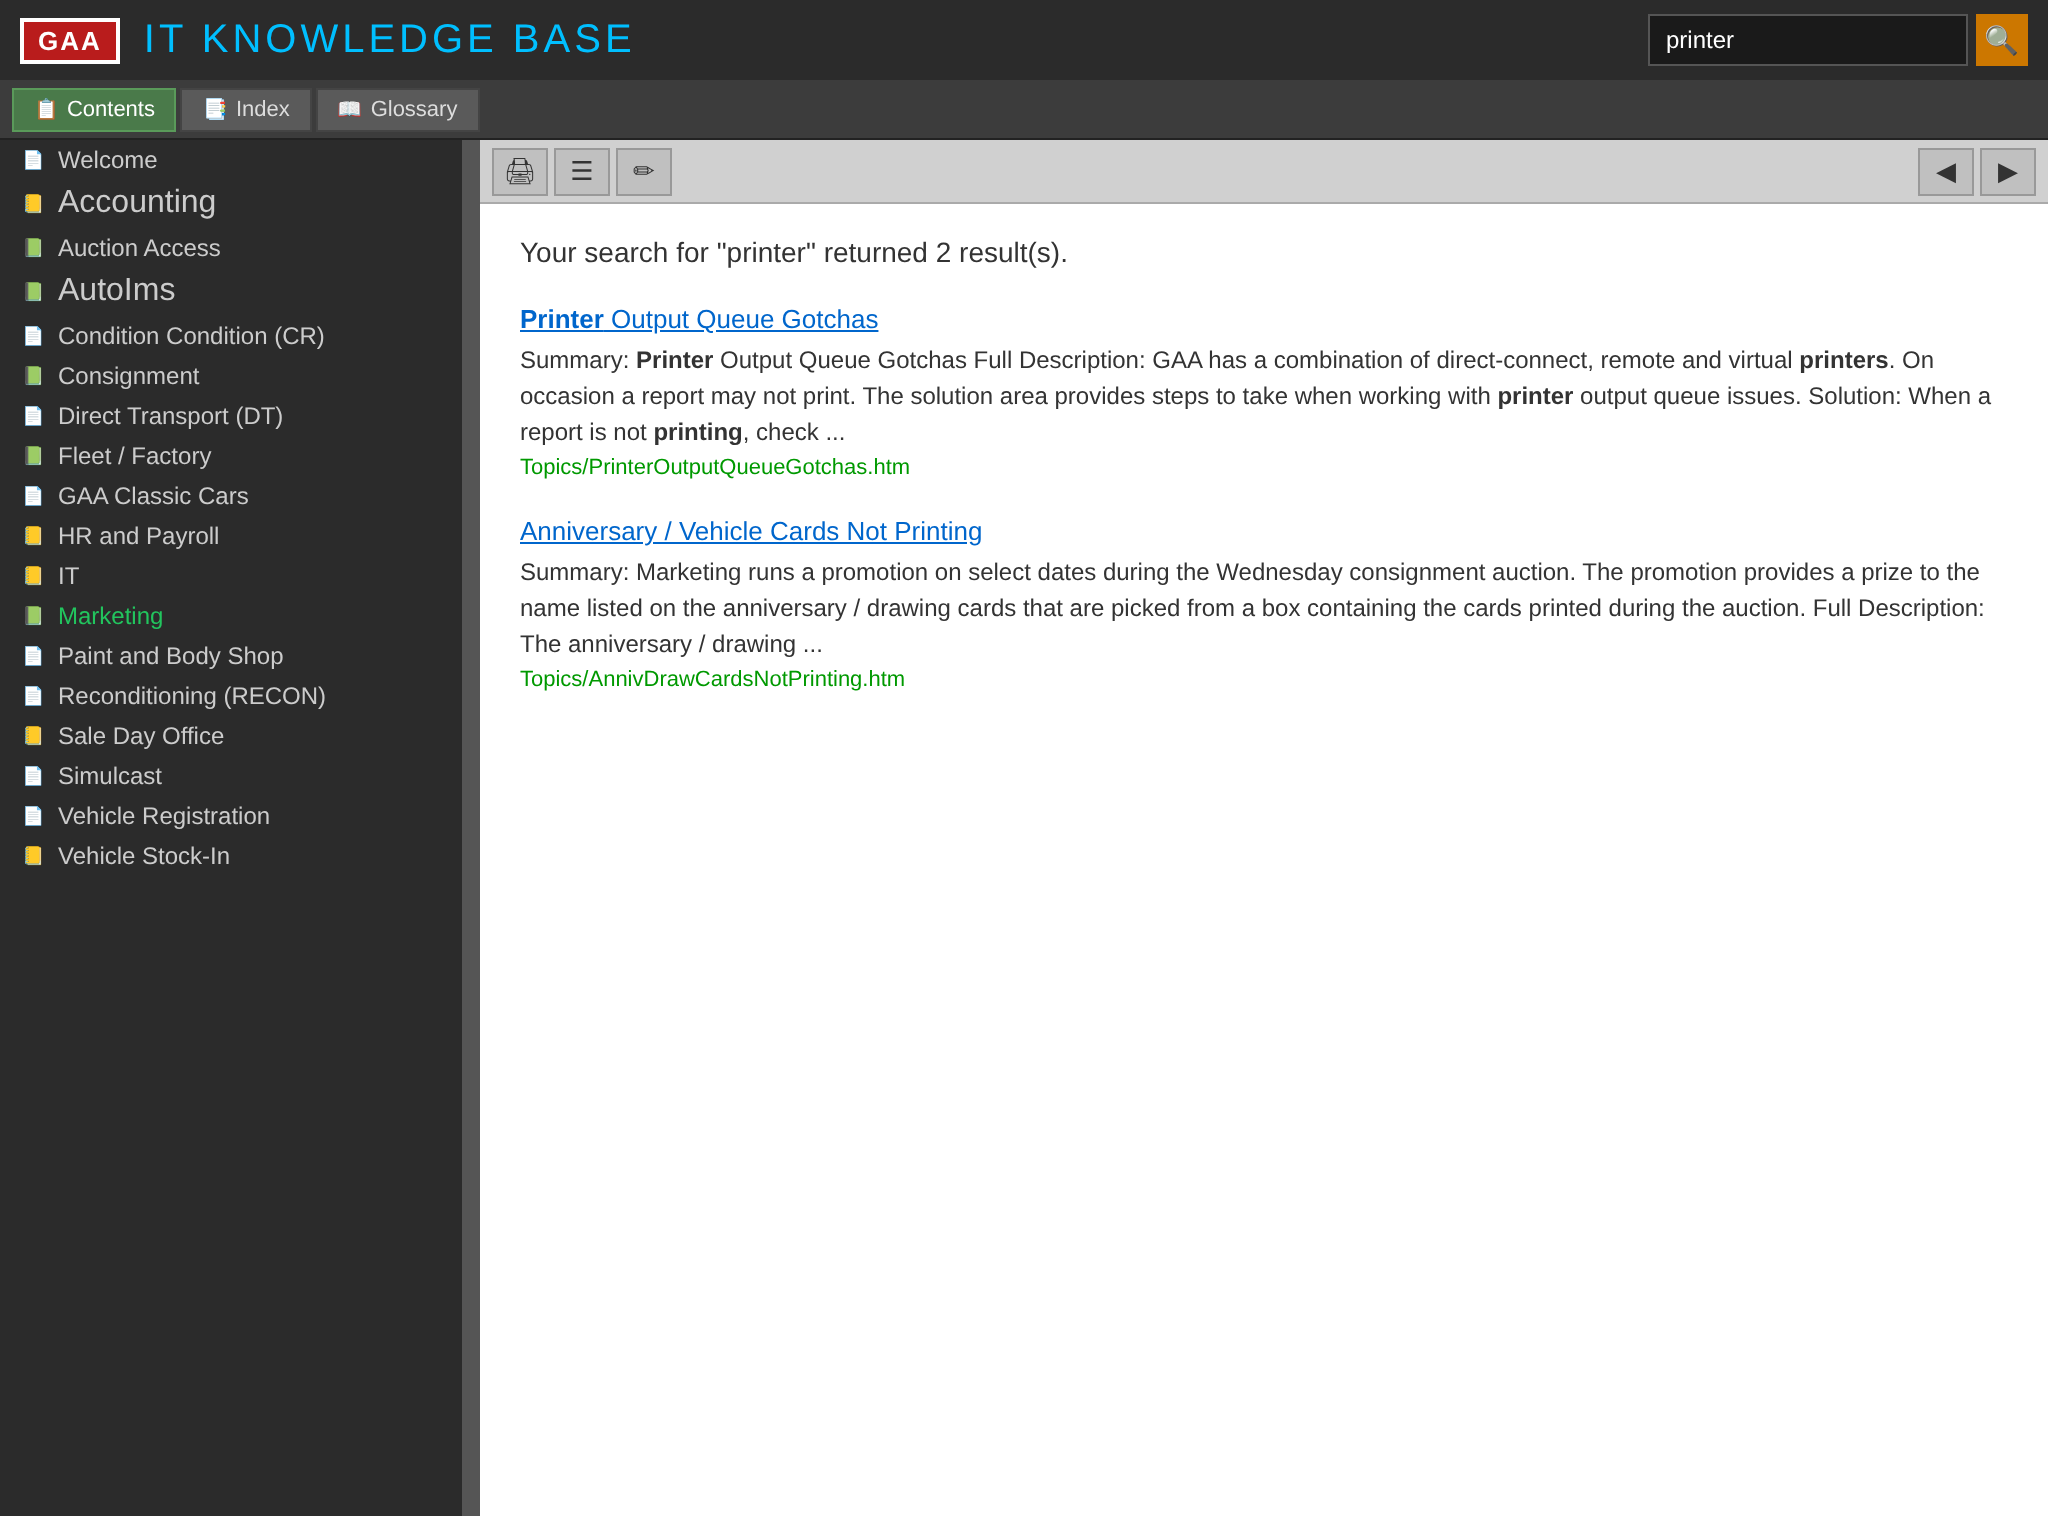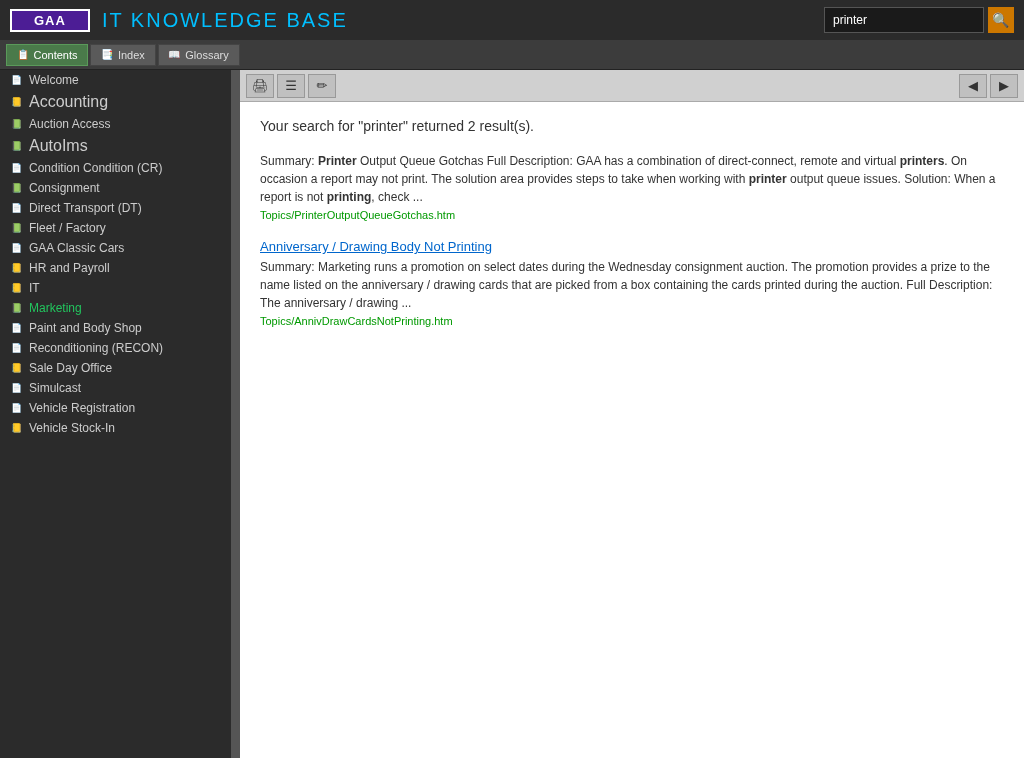--- a/index.html
+++ b/index.html
@@ -8,26 +8,26 @@
     
     #header {
       background: #2b2b2b;
       height: 40px;
       display: flex;
       align-items: center;
       padding: 0 10px;
       gap: 12px;
     }
     #logo {
-      background: #4c1d95;
+      background: #b91c1c;
       border: 2px solid white;
       color: white;
       font-weight: bold;
       font-size: 13px;
-      padding: 2px 22px;
+      padding: 2px 7px;
       letter-spacing: 1px;
       min-width: 44px;
       text-align: center;
     }
     #app-title {
       color: #00bfff;
       font-size: 20px;
       font-weight: normal;
       letter-spacing: 2px;
       flex: 1;
@@ -318,24 +318,25 @@
         <div class="toolbar-btn">◀</div>
         <div class="toolbar-btn">▶</div>
       </div>
     </div>
 
     <div id="result-area">
       <div id="result-header">Your search for "printer" returned 2 result(s).</div>
       <div id="result-list">
 
       <div class="result-item">
+            <div class="result-title"><span class="highlight">Printer</span><span> Output Queue Gotchas</span></div>
             <div class="result-summary">Summary: <strong>Printer</strong> Output Queue Gotchas Full Description: GAA has a combination of direct-connect, remote and virtual <strong>printers</strong>. On occasion a report may not print. The solution area provides steps to take when working with <strong>printer</strong> output queue issues. Solution: When a report is not <strong>printing</strong>, check ...</div>
             <div class="result-link">Topics/PrinterOutputQueueGotchas.htm</div>
           </div>
           <div class="result-item">
-            <div class="result-title"><span>Anniversary / Drawing Body Not Printing</span></div>
+            <div class="result-title"><span>Anniversary / Vehicle Cards Not Printing</span></div>
             <div class="result-summary">Summary: Marketing runs a promotion on select dates during the Wednesday consignment auction. The promotion provides a prize to the name listed on the anniversary / drawing cards that are picked from a box containing the cards printed during the auction. Full Description: The anniversary / drawing ...</div>
             <div class="result-link">Topics/AnnivDrawCardsNotPrinting.htm</div>
           </div>
         </div>
     </div>
   </div>
 </div>
 
 </body></html>

